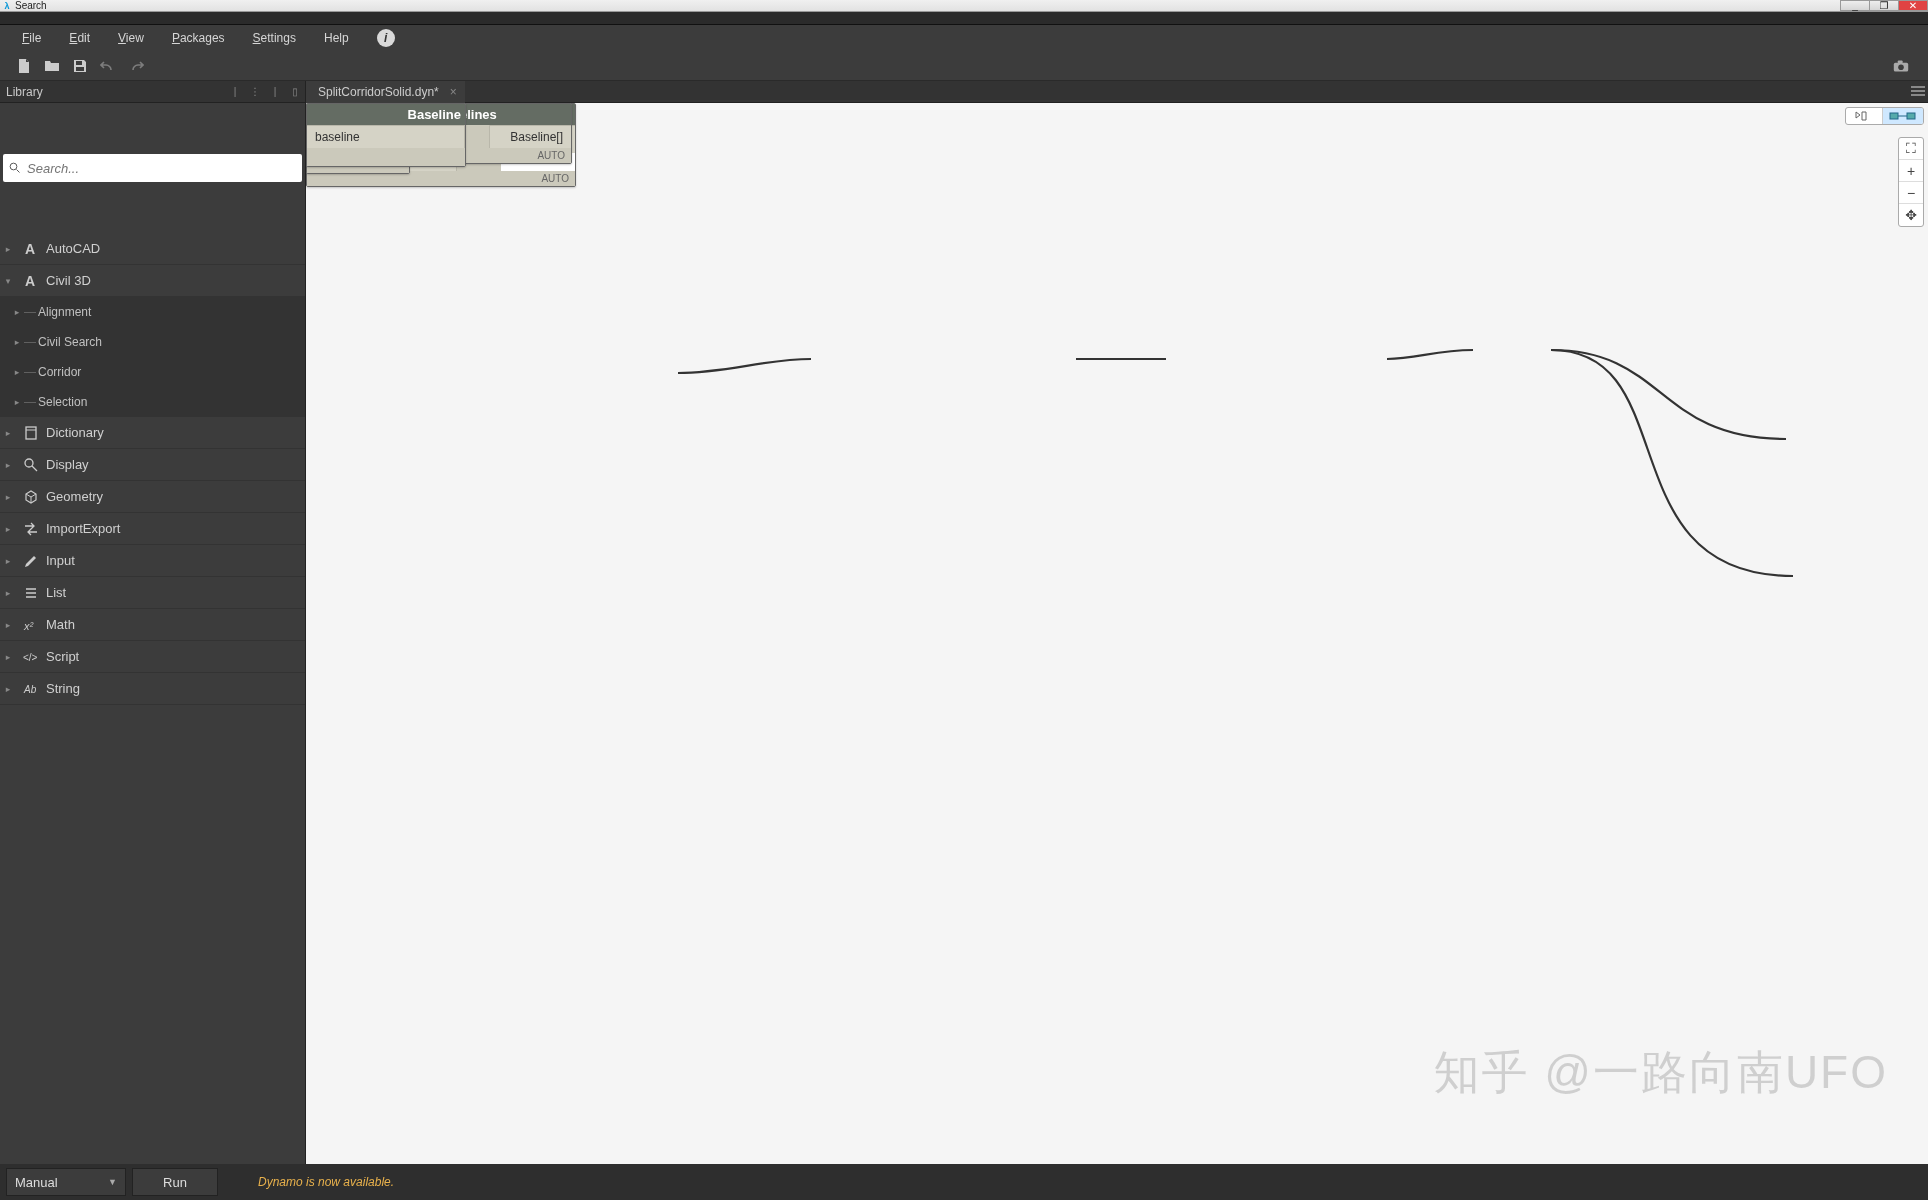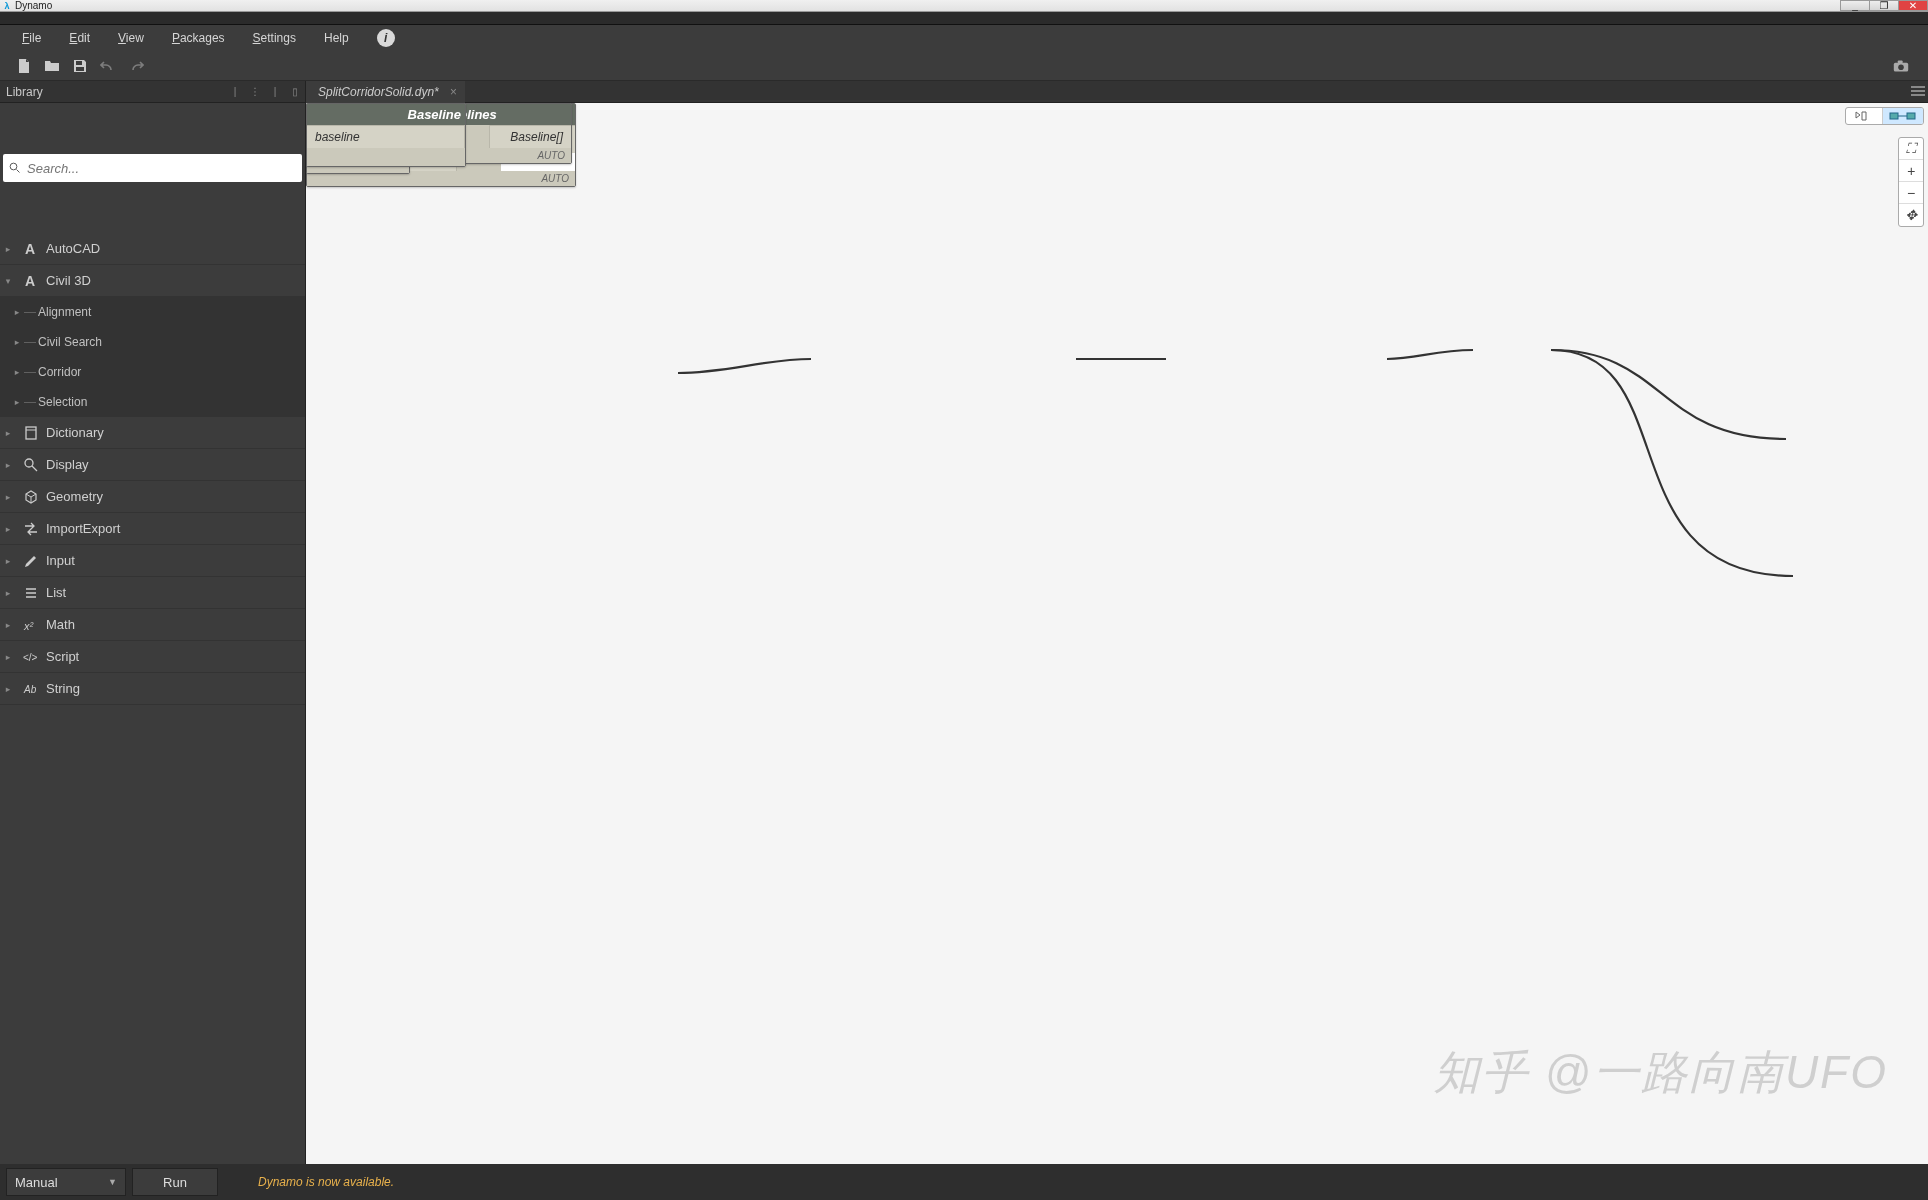--- a/index.html
+++ b/index.html
@@ -32,21 +32,21 @@
   .tree { flex: 1; overflow: auto; }
   .cat { height: 32px; display: flex; align-items: center; font-size: 13px; color: #d0d0d0; border-bottom: 1px solid #333; background: #3c3c3c; cursor: default; }
   .cat.exp { background: #3c3c3c; }
   .cat .chev { width: 16px; text-align: center; font-size: 9px; color: #888; }
   .cat .ic { width: 30px; display: flex; align-items: center; justify-content: center; }
   .cat .ic svg { width: 16px; height: 16px; }
   .sub { height: 30px; display: flex; align-items: center; background: #333333; font-size: 12px; color: #c0c0c0; padding-left: 10px; }
   .sub .chev { width: 14px; text-align: center; font-size: 9px; color: #888; }
   .sub .dash { width: 14px; color: #666; }
 
-  .workspace { flex: 1; position: relative; background: #3c3c3c; font-style: italic; }
+  .workspace { flex: 1; position: relative; background: #3c3c3c; }
   .ws-tabs { height: 22px; background: #333; display: flex; align-items: center; border-bottom: 1px solid #222; }
   .ws-tab { height: 22px; padding: 0 26px 0 12px; font-size: 12px; color: #ccc; display: flex; align-items: center; position: relative; background: #3c3c3c; }
   .ws-tab .x { position: absolute; right: 8px; color: #888; font-size: 12px; }
   .ws-tab.active { background: #3c3c3c; }
   .hamb { position: absolute; right: 3px; top: 5px; width: 14px; height: 10px; display: flex; flex-direction: column; justify-content: space-between; }
   .hamb div { height: 2px; background: #888; }
   .canvas { position: absolute; top: 22px; left: 0; right: 0; bottom: 0; background: #f5f5f5; overflow: hidden; }
 
   .node { position: absolute; background: #fff; border: 1px solid #666; border-radius: 2px; box-shadow: 0 1px 2px rgba(0,0,0,.2); }
   .node .nhead { background: #646c63; color: #fff; font-size: 13px; font-weight: bold; text-align: center; padding: 3px 8px; }
@@ -79,21 +79,21 @@
   .runbtn { width: 86px; height: 28px; margin-left: 6px; background: #3c3c3c; border: 1px solid #222; display: flex; align-items: center; justify-content: center; font-size: 13px; color: #ddd; }
   .statusmsg { margin-left: 40px; color: #e8b14c; font-style: italic; font-size: 12px; }
 
   .watermark { position: absolute; right: 40px; bottom: 60px; font-size: 46px; color: rgba(130,130,130,0.33); font-weight: 400; letter-spacing: 2px; pointer-events: none; }
 </style>
 </head>
 <body>
 
 <div class="titlebar">
   <span class="app-icon">λ</span>
-  <span class="title">Dynamo</span>
+  <span class="title">Search</span>
   <div class="wbtns">
     <div class="wbtn">_</div>
     <div class="wbtn">❐</div>
     <div class="wbtn close">✕</div>
   </div>
 </div>
 <div class="tabstrip"></div>
 
 <div class="menubar">
   <div class="mi"><u>F</u><span>ile</span></div>

